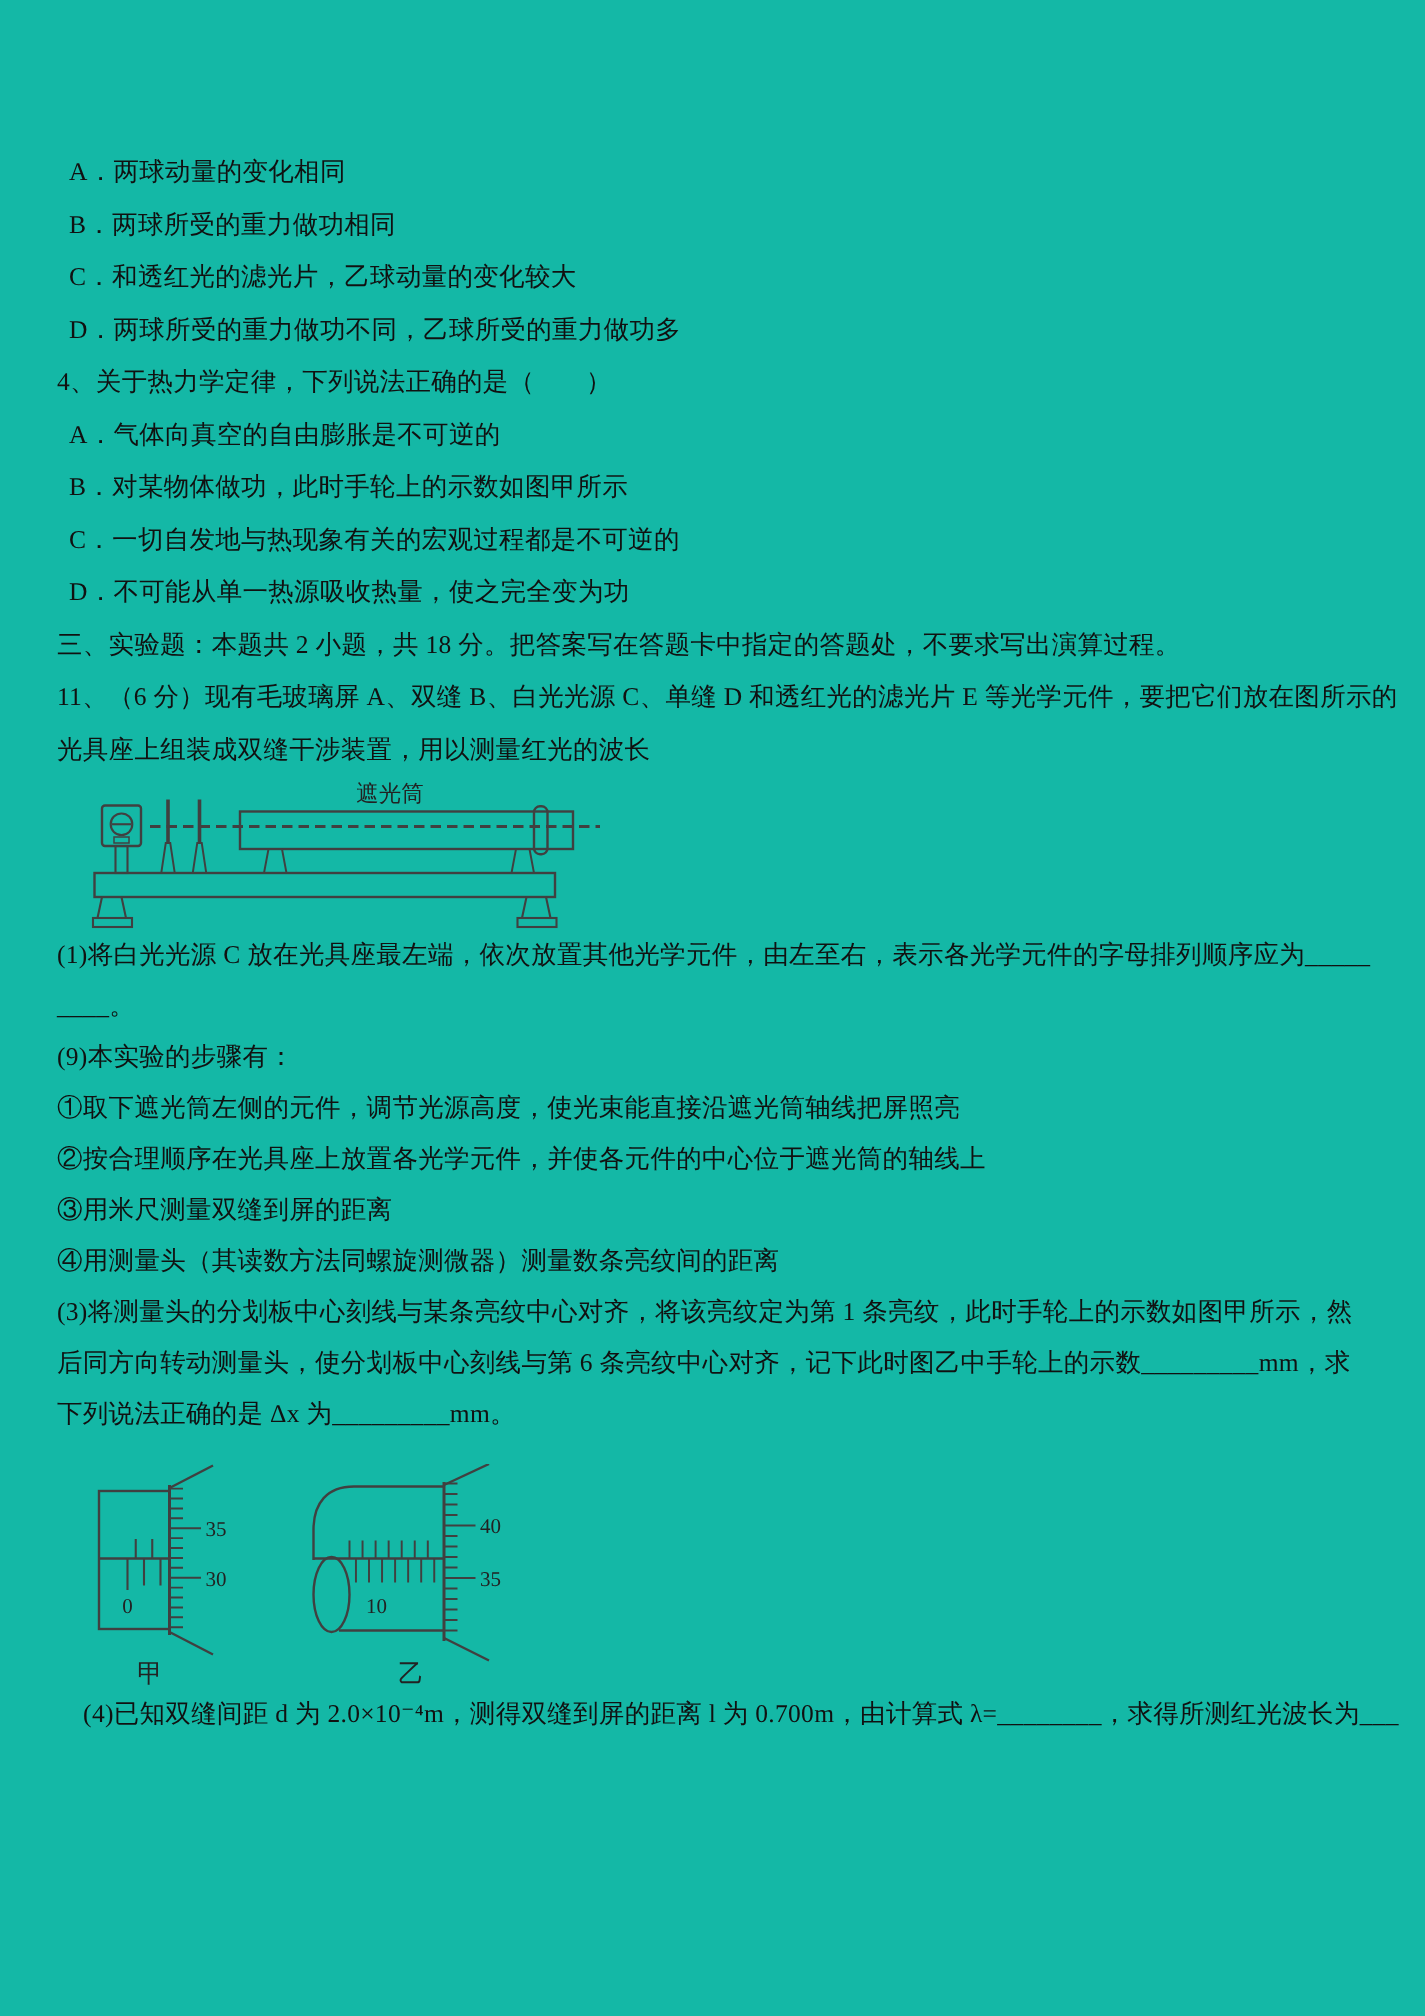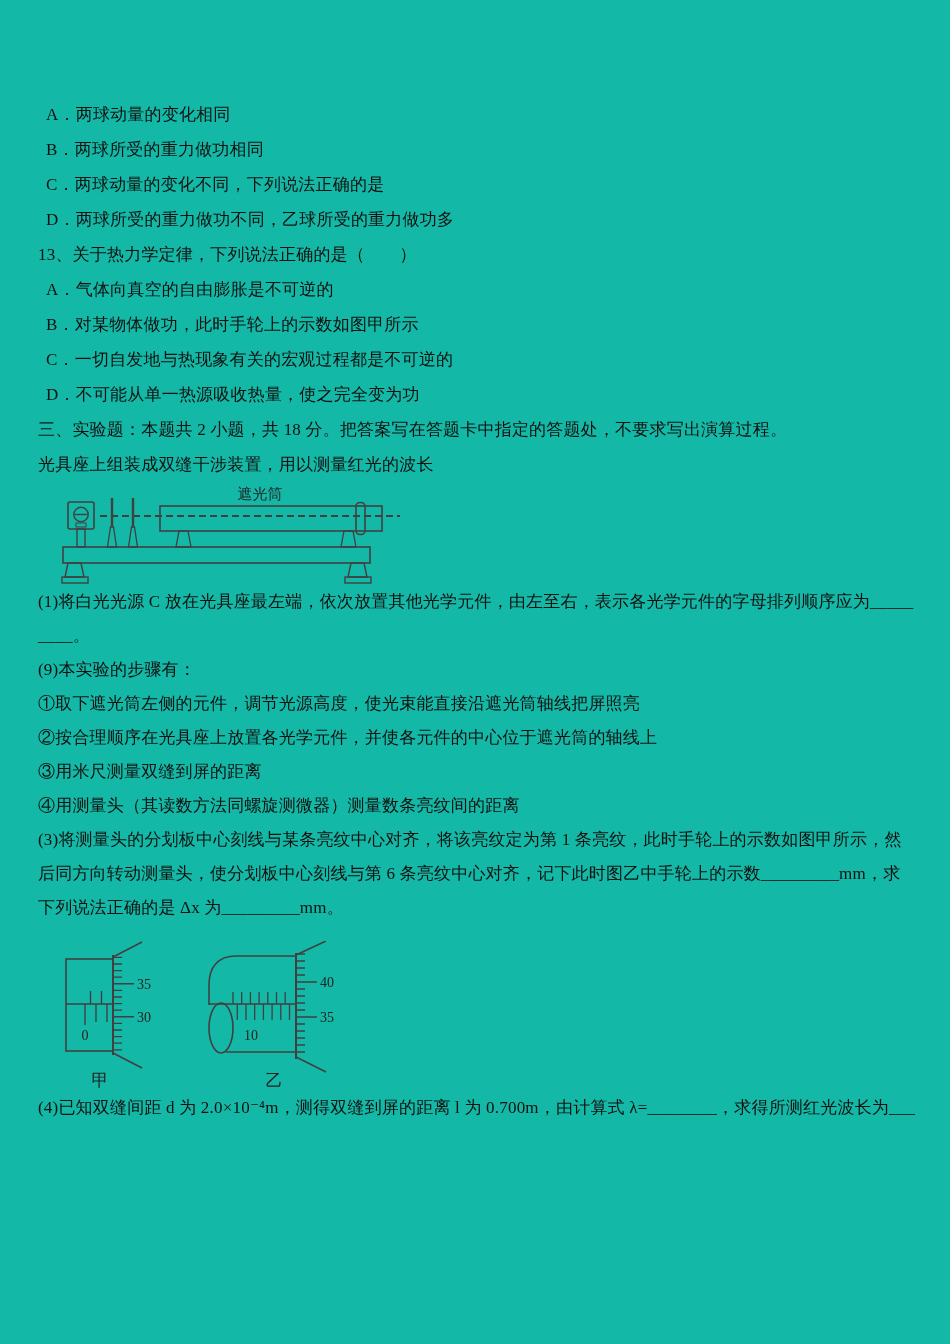--- a/index.html
+++ b/index.html
@@ -21,40 +21,41 @@
   .fig-bench{margin:3px 0 0 22px;}
   .fig-micro{margin:16px 0 0 20px;}
   .fig line,.fig path,.fig rect,.fig circle,.fig ellipse,.fig polygon{
     stroke:#404040;fill:none;
   }
   .fig text{
     font-family:"Liberation Serif","DejaVu Serif",serif;
     fill:#222;stroke:none;
   }
   .spacer-p1{margin-top:23px;}
-  .p4{margin-top:26px;}
+  .p4{margin-top:26px;text-align:center;}
 </style>
 </head>
 <body>
 
 <div class="page">
 
   <p class="line b1 opt">A．两球动量的变化相同</p>
   <p class="line b1 opt">B．两球所受的重力做功相同</p>
-  <p class="line b1 opt">C．两球动量的变化不同，下列说法正确的是</p>
+  <p class="line b1 opt">C．和透红光的滤光片，乙球动量的变化较大</p>
   <p class="line b1 opt">D．两球所受的重力做功不同，乙球所受的重力做功多</p>
 
-  <p class="line b1">13、关于热力学定律，下列说法正确的是（　　）</p>
+  <p class="line b1">4、关于热力学定律，下列说法正确的是（　　）</p>
   <p class="line b1 opt">A．气体向真空的自由膨胀是不可逆的</p>
   <p class="line b1 opt">B．对某物体做功，此时手轮上的示数如图甲所示</p>
   <p class="line b1 opt">C．一切自发地与热现象有关的宏观过程都是不可逆的</p>
   <p class="line b1 opt">D．不可能从单一热源吸收热量，使之完全变为功</p>
 
   <p class="line b1">三、实验题：本题共 2 小题，共 18 分。把答案写在答题卡中指定的答题处，不要求写出演算过程。</p>
 
+  <p class="line b1">11、（6 分）现有毛玻璃屏 A、双缝 B、白光光源 C、单缝 D 和透红光的滤光片 E 等光学元件，要把它们放在图所示的</p>
   <p class="line b1">光具座上组装成双缝干涉装置，用以测量红光的波长</p>
 
   <svg class="fig fig-bench" width="360" height="100" viewBox="0 0 360 100">
     <text x="200" y="14" font-size="15" text-anchor="middle">遮光筒</text>
 
     <line x1="40" y1="31" x2="340" y2="31" stroke-width="2" stroke-dasharray="7 4"></line>
 
     <g>
       <rect x="8" y="17" width="26" height="27" rx="2" stroke-width="1.6"></rect>
       <circle cx="21" cy="29.5" r="7.2" stroke-width="1.4"></circle>

